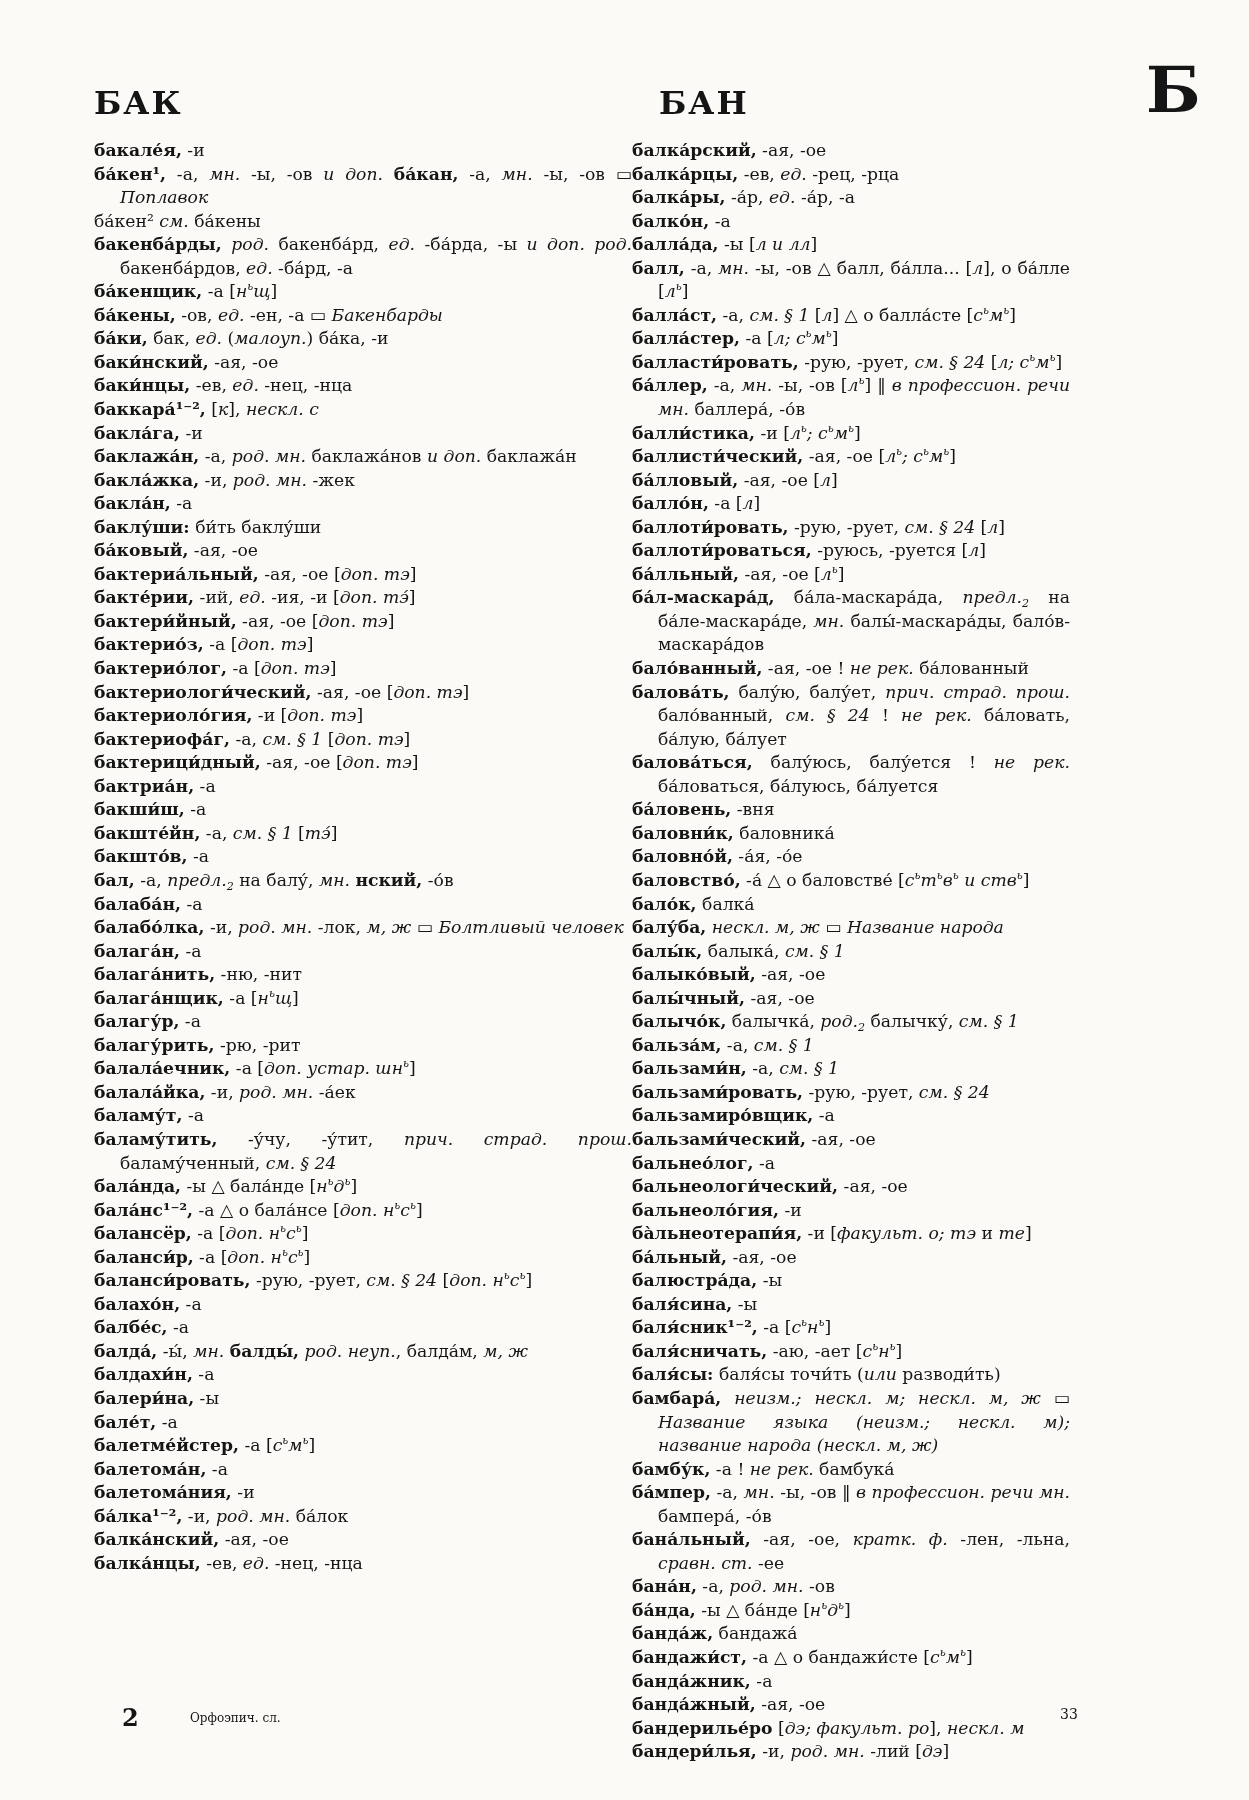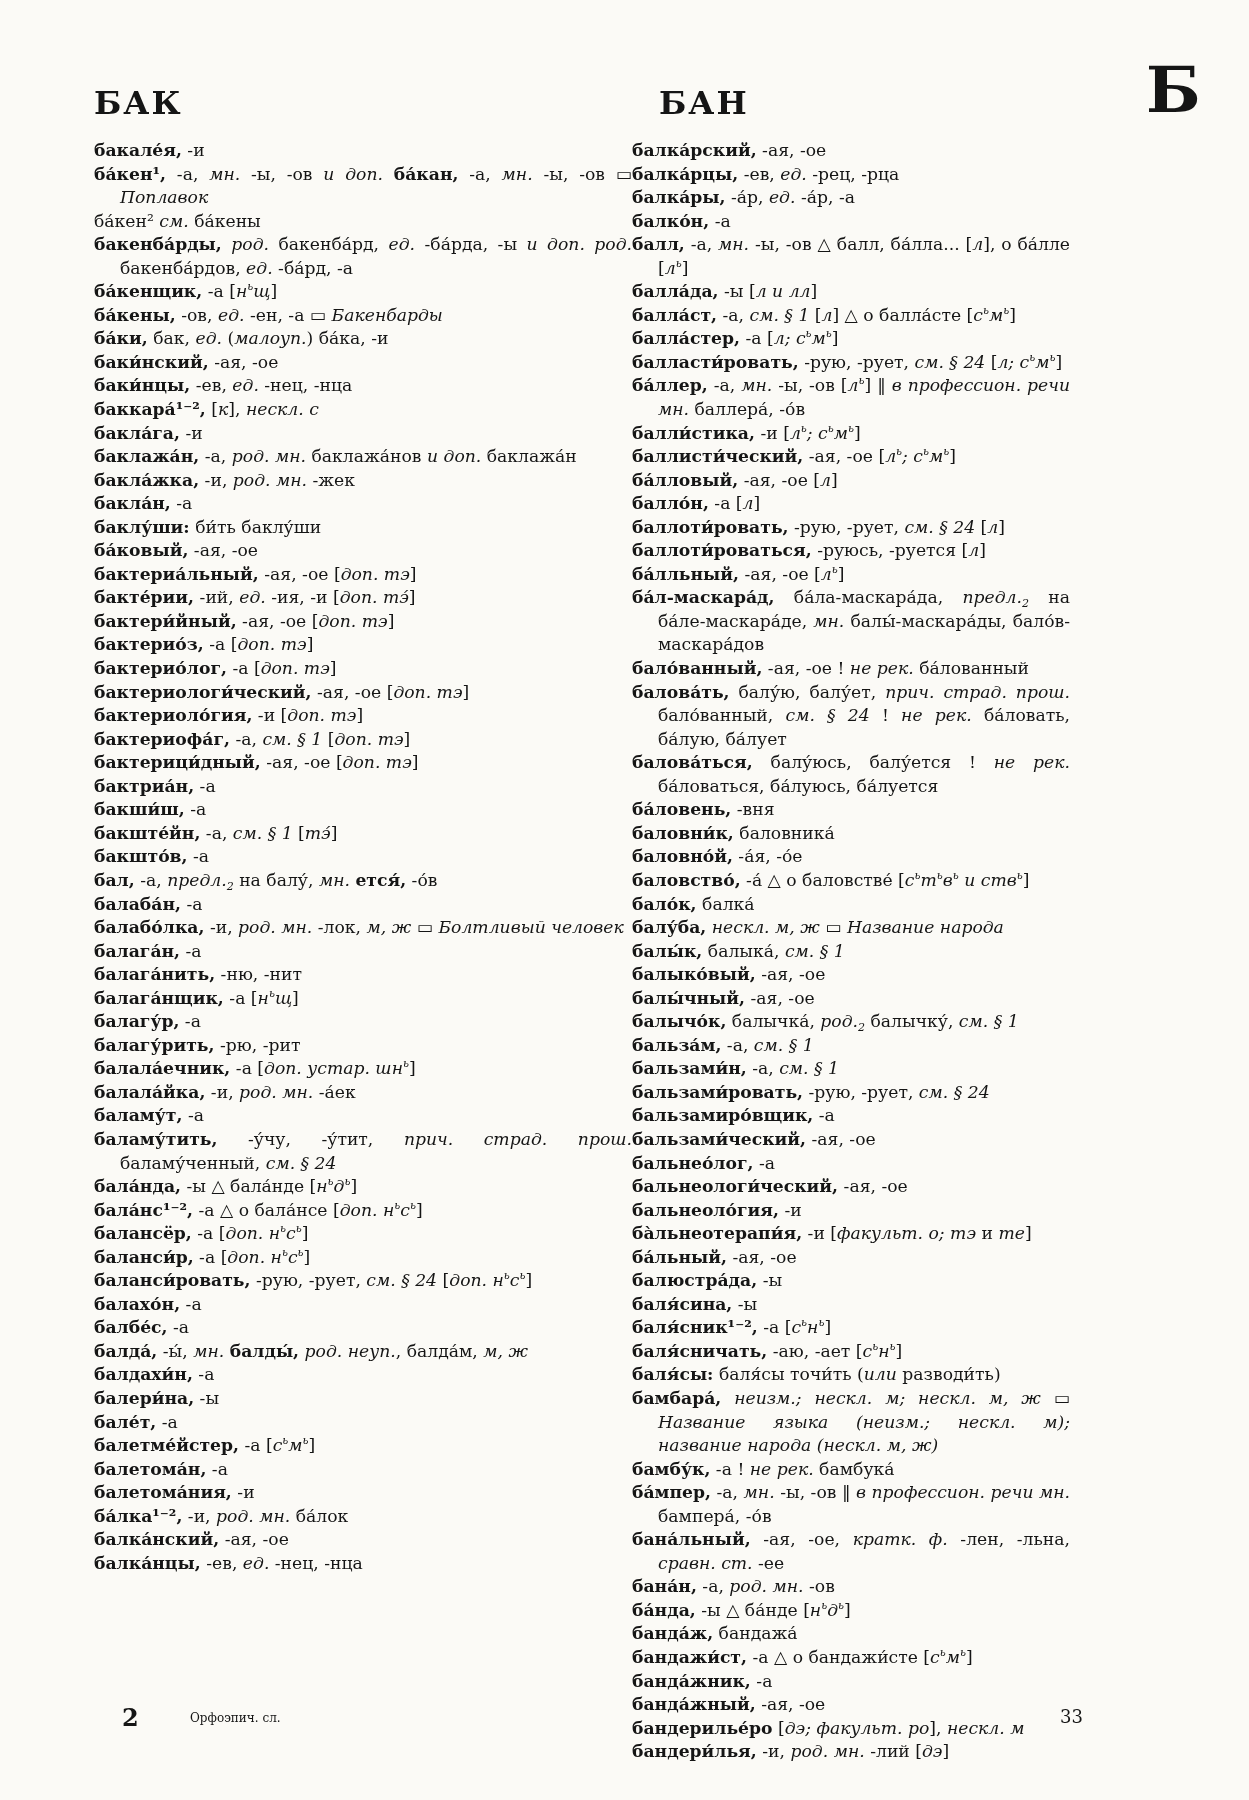--- a/index.html
+++ b/index.html
@@ -17,21 +17,21 @@
   .col{font-size:17.2px;line-height:23.55px;}
   .col-left{width:538px;}
   .col-right{width:438px;}
   .entry{margin:0;padding-left:26px;text-indent:-26px;text-align:justify;}
   .b{font-weight:bold;}
   .i{font-style:italic;}
   .s{font-style:italic;font-size:11px;vertical-align:super;line-height:0;}
   .t{font-style:italic;font-size:11px;vertical-align:sub;line-height:0;}
   .footer-printnum{position:absolute;top:1703px;left:122px;font-size:24px;font-weight:bold;}
   .footer-note{position:absolute;top:1711px;left:190px;font-size:12px;}
-  .page-number{position:absolute;top:1706px;left:1060px;font-size:18px;}
+  .page-number{position:absolute;top:1706px;left:1060px;font-size:14px;}
 </style>
 </head>
 <body>
 
 <div class="page">
   <div class="running-head head-left">БАК</div>
   <div class="running-head head-right">БАН</div>
   <div class="section-letter">Б</div>
 
   <div class="columns">
@@ -58,21 +58,21 @@
         <p class="entry"><span class="b">бактерио́з,</span><span> -а [</span><span class="i">доп. тэ</span><span>]</span></p>
         <p class="entry"><span class="b">бактерио́лог,</span><span> -а [</span><span class="i">доп. тэ</span><span>]</span></p>
         <p class="entry"><span class="b">бактериологи́ческий,</span><span> -ая, -ое [</span><span class="i">доп. тэ</span><span>]</span></p>
         <p class="entry"><span class="b">бактериоло́гия,</span><span> -и [</span><span class="i">доп. тэ</span><span>]</span></p>
         <p class="entry"><span class="b">бактериофа́г,</span><span> -а, </span><span class="i">см. § 1</span><span> [</span><span class="i">доп. тэ</span><span>]</span></p>
         <p class="entry"><span class="b">бактерици́дный,</span><span> -ая, -ое [</span><span class="i">доп. тэ</span><span>]</span></p>
         <p class="entry"><span class="b">бактриа́н,</span><span> -а</span></p>
         <p class="entry"><span class="b">бакши́ш,</span><span> -а</span></p>
         <p class="entry"><span class="b">бакште́йн,</span><span> -а, </span><span class="i">см. § 1</span><span> [</span><span class="i">тэ́</span><span>]</span></p>
         <p class="entry"><span class="b">бакшто́в,</span><span> -а</span></p>
-        <p class="entry"><span class="b">бал,</span><span> -а, </span><span class="i">предл.</span><span class="t">2</span><span> на балу́, </span><span class="i">мн.</span><span> </span><span class="b">ется́,</span><span> -о́в</span></p>
+        <p class="entry"><span class="b">бал,</span><span> -а, </span><span class="i">предл.</span><span class="t">2</span><span> на балу́, </span><span class="i">мн.</span><span> </span><span class="b">нский́,</span><span> -о́в</span></p>
         <p class="entry"><span class="b">балаба́н,</span><span> -а</span></p>
         <p class="entry"><span class="b">балабо́лка,</span><span> -и, </span><span class="i">род. мн.</span><span> -лок, </span><span class="i">м, ж</span><span> ▭ </span><span class="i">Болтливый человек</span></p>
         <p class="entry"><span class="b">балага́н,</span><span> -а</span></p>
         <p class="entry"><span class="b">балага́нить,</span><span> -ню, -нит</span></p>
         <p class="entry"><span class="b">балага́нщик,</span><span> -а [</span><span class="i">н</span><span class="s">ь</span><span class="i">щ</span><span>]</span></p>
         <p class="entry"><span class="b">балагу́р,</span><span> -а</span></p>
         <p class="entry"><span class="b">балагу́рить,</span><span> -рю, -рит</span></p>
         <p class="entry"><span class="b">балала́ечник,</span><span> -а [</span><span class="i">доп. устар. шн</span><span class="s">ь</span><span>]</span></p>
         <p class="entry"><span class="b">балала́йка,</span><span> -и, </span><span class="i">род. мн.</span><span> -а́ек</span></p>
         <p class="entry"><span class="b">баламу́т,</span><span> -а</span></p>
@@ -93,22 +93,22 @@
         <p class="entry"><span class="b">балетома́ния,</span><span> -и</span></p>
         <p class="entry"><span class="b">ба́лка¹⁻²,</span><span> -и, </span><span class="i">род. мн.</span><span> ба́лок</span></p>
         <p class="entry"><span class="b">балка́нский,</span><span> -ая, -ое</span></p>
         <p class="entry"><span class="b">балка́нцы,</span><span> -ев, </span><span class="i">ед.</span><span> -нец, -нца</span></p>
       </div>
     <div class="col col-right">
         <p class="entry"><span class="b">балка́рский,</span><span> -ая, -ое</span></p>
         <p class="entry"><span class="b">балка́рцы,</span><span> -ев, </span><span class="i">ед.</span><span> -рец, -рца</span></p>
         <p class="entry"><span class="b">балка́ры,</span><span> -а́р, </span><span class="i">ед.</span><span> -а́р, -а</span></p>
         <p class="entry"><span class="b">балко́н,</span><span> -а</span></p>
+        <p class="entry"><span class="b">балла́да,</span><span> -ы [</span><span class="i">л и лл</span><span>]</span></p>
         <p class="entry"><span class="b">балл,</span><span> -а, </span><span class="i">мн.</span><span> -ы, -ов △ балл, ба́лла... [</span><span class="i">л</span><span>], о ба́лле [</span><span class="i">л</span><span class="s">ь</span><span>]</span></p>
-        <p class="entry"><span class="b">балла́да,</span><span> -ы [</span><span class="i">л и лл</span><span>]</span></p>
         <p class="entry"><span class="b">балла́ст,</span><span> -а, </span><span class="i">см. § 1</span><span> [</span><span class="i">л</span><span>] △ о балла́сте [</span><span class="i">с</span><span class="s">ь</span><span class="i">м</span><span class="s">ь</span><span>]</span></p>
         <p class="entry"><span class="b">балла́стер,</span><span> -а [</span><span class="i">л; с</span><span class="s">ь</span><span class="i">м</span><span class="s">ь</span><span>]</span></p>
         <p class="entry"><span class="b">балласти́ровать,</span><span> -рую, -рует, </span><span class="i">см. § 24</span><span> [</span><span class="i">л; с</span><span class="s">ь</span><span class="i">м</span><span class="s">ь</span><span>]</span></p>
         <p class="entry"><span class="b">ба́ллер,</span><span> -а, </span><span class="i">мн.</span><span> -ы, -ов [</span><span class="i">л</span><span class="s">ь</span><span>] ‖ </span><span class="i">в профессион. речи мн.</span><span> баллера́, -о́в</span></p>
         <p class="entry"><span class="b">балли́стика,</span><span> -и [</span><span class="i">л</span><span class="s">ь</span><span class="i">; с</span><span class="s">ь</span><span class="i">м</span><span class="s">ь</span><span>]</span></p>
         <p class="entry"><span class="b">баллисти́ческий,</span><span> -ая, -ое [</span><span class="i">л</span><span class="s">ь</span><span class="i">; с</span><span class="s">ь</span><span class="i">м</span><span class="s">ь</span><span>]</span></p>
         <p class="entry"><span class="b">ба́лловый,</span><span> -ая, -ое [</span><span class="i">л</span><span>]</span></p>
         <p class="entry"><span class="b">балло́н,</span><span> -а [</span><span class="i">л</span><span>]</span></p>
         <p class="entry"><span class="b">баллоти́ровать,</span><span> -рую, -рует, </span><span class="i">см. § 24</span><span> [</span><span class="i">л</span><span>]</span></p>
         <p class="entry"><span class="b">баллоти́роваться,</span><span> -руюсь, -руется [</span><span class="i">л</span><span>]</span></p>

